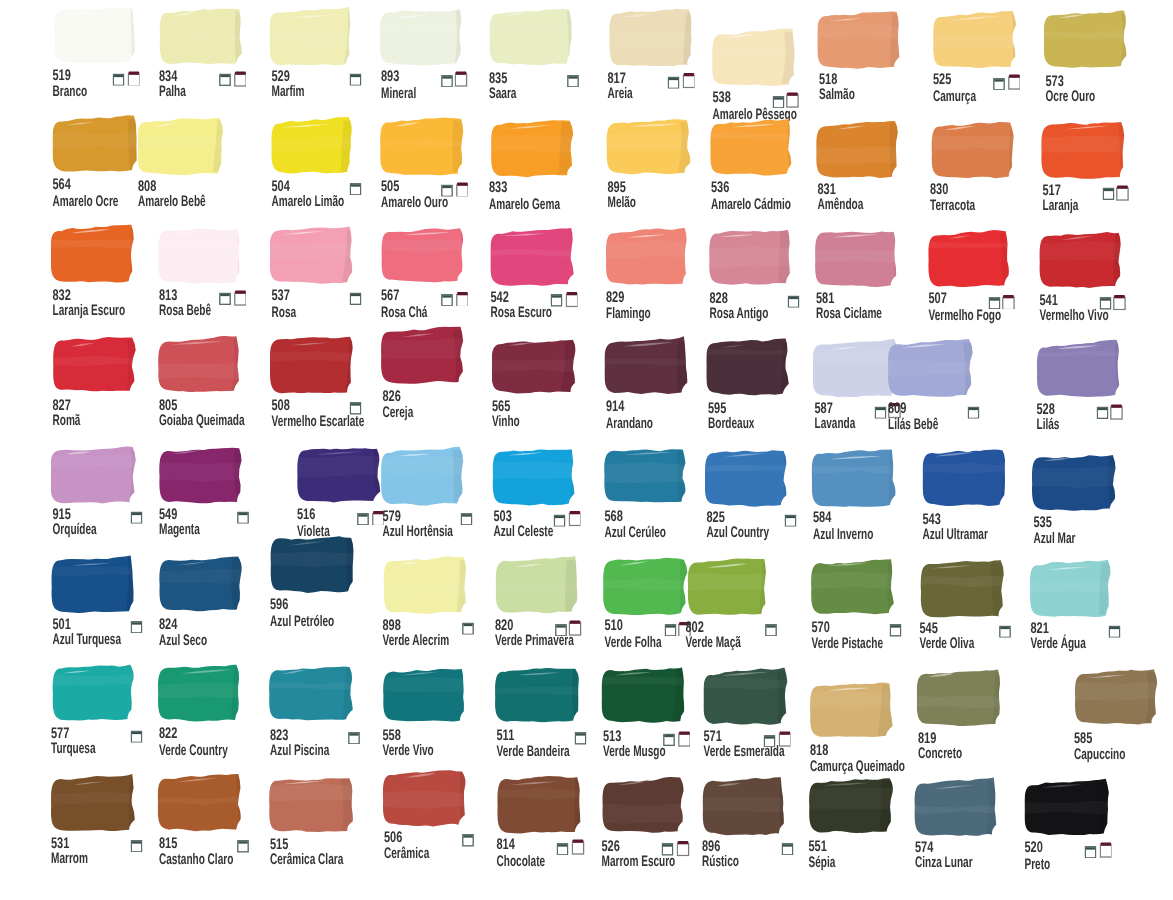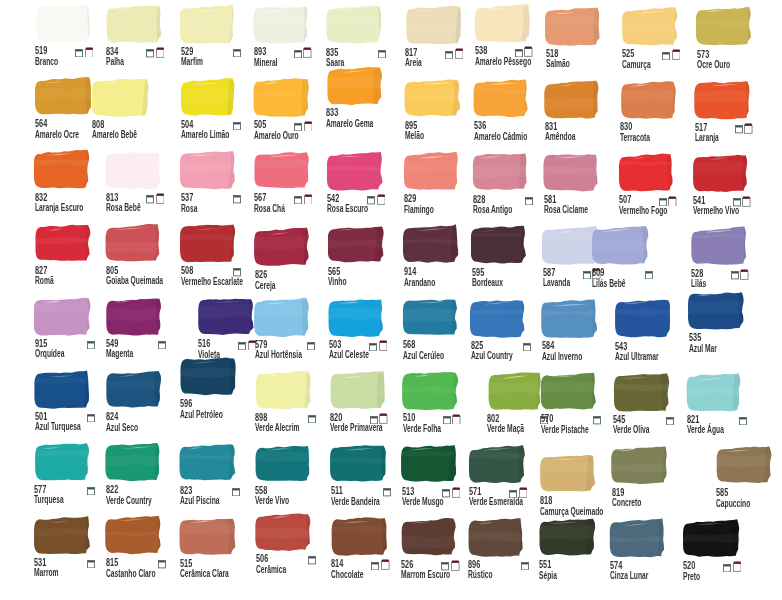--- a/index.html
+++ b/index.html
@@ -200,21 +200,21 @@
           </svg>
         </span>
         <span class="jar">
           <svg width="8.6" height="10.8" viewBox="0 0 17 21.5">
             <rect x="1" y="4.6" width="15" height="16" fill="#ffffff" stroke="#7b7b7b" stroke-width="1.7"></rect>
             <rect x="1.4" y="1.2" width="14.2" height="4.4" rx="1.1" fill="#5d1630"></rect>
           </svg>
         </span>
       </div>
 </div>
-<div class="cell" style="left:473.4px;top:1px">
+<div class="cell" style="left:473.4px;top:16px">
 <div class="stroke">
         <svg viewBox="0 0 112 76" preserveAspectRatio="none">
           <defs>
             <clipPath id="cp6">
               <path d="M 13.7 9.0 Q 21.1 9.5 28.5 9.5 Q 35.8 9.4 43.2 6.2 Q 50.5 4.7 57.9 5.3 Q 65.3 6.3 72.6 4.0 Q 80.0 3.9 87.3 2.2 Q 94.7 2.0 102.1 1.7 Q 103.1 10.7 103.9 19.7 Q 105.5 30.0 104.7 40.3 Q 103.0 49.6 104.2 58.9 Q 96.8 65.1 98.1 71.3 Q 89.8 71.6 81.4 72.7 Q 73.1 72.8 64.8 72.2 Q 56.4 70.4 48.1 71.7 Q 39.7 71.8 31.4 71.0 Q 23.1 71.6 14.7 70.5 C 3.3 70.3 0.8 62.3 1.8 43.1 C 0.8 17.6 3.3 9.1 13.7 9.0 Z"></path>
             </clipPath>
           </defs>
           <path d="M 13.7 9.0 Q 21.1 9.5 28.5 9.5 Q 35.8 9.4 43.2 6.2 Q 50.5 4.7 57.9 5.3 Q 65.3 6.3 72.6 4.0 Q 80.0 3.9 87.3 2.2 Q 94.7 2.0 102.1 1.7 Q 103.1 10.7 103.9 19.7 Q 105.5 30.0 104.7 40.3 Q 103.0 49.6 104.2 58.9 Q 96.8 65.1 98.1 71.3 Q 89.8 71.6 81.4 72.7 Q 73.1 72.8 64.8 72.2 Q 56.4 70.4 48.1 71.7 Q 39.7 71.8 31.4 71.0 Q 23.1 71.6 14.7 70.5 C 3.3 70.3 0.8 62.3 1.8 43.1 C 0.8 17.6 3.3 9.1 13.7 9.0 Z" fill="#f7e5bc"></path>
           <g clip-path="url(#cp6)">
             <path d="M 91.6 6 Q 96.6 38 88.4 70 L 112 70 L 112 6 Z" fill="#000" opacity="0.055"></path>
@@ -406,21 +406,21 @@
           </svg>
         </span>
         <span class="jar">
           <svg width="8.6" height="10.8" viewBox="0 0 17 21.5">
             <rect x="1" y="4.6" width="15" height="16" fill="#ffffff" stroke="#7b7b7b" stroke-width="1.7"></rect>
             <rect x="1.4" y="1.2" width="14.2" height="4.4" rx="1.1" fill="#5d1630"></rect>
           </svg>
         </span>
       </div>
 </div>
-<div class="cell" style="left:325.3px;top:63px">
+<div class="cell" style="left:325.3px;top:76px">
 <div class="stroke">
         <svg viewBox="0 0 112 76" preserveAspectRatio="none">
           <defs>
             <clipPath id="cp14">
               <path d="M 14.1 9.8 Q 21.4 7.2 28.6 6.7 Q 35.9 8.5 43.1 7.3 Q 50.4 8.4 57.6 6.3 Q 64.9 5.4 72.1 4.9 Q 79.4 3.2 86.7 4.3 Q 93.9 3.8 101.2 4.7 Q 105.4 12.8 105.7 20.9 Q 102.2 31.1 102.5 41.4 Q 103.7 50.6 104.2 59.8 Q 97.0 65.9 98.3 72.0 Q 90.0 72.4 81.6 71.3 Q 73.3 71.2 65.0 72.0 Q 56.7 72.1 48.4 74.4 Q 40.1 73.1 31.7 72.5 Q 23.4 72.5 15.1 72.9 C 4.4 71.0 1.9 63.0 2.9 41.5 C 1.9 17.2 4.4 8.7 14.1 9.8 Z"></path>
             </clipPath>
           </defs>
           <path d="M 14.1 9.8 Q 21.4 7.2 28.6 6.7 Q 35.9 8.5 43.1 7.3 Q 50.4 8.4 57.6 6.3 Q 64.9 5.4 72.1 4.9 Q 79.4 3.2 86.7 4.3 Q 93.9 3.8 101.2 4.7 Q 105.4 12.8 105.7 20.9 Q 102.2 31.1 102.5 41.4 Q 103.7 50.6 104.2 59.8 Q 97.0 65.9 98.3 72.0 Q 90.0 72.4 81.6 71.3 Q 73.3 71.2 65.0 72.0 Q 56.7 72.1 48.4 74.4 Q 40.1 73.1 31.7 72.5 Q 23.4 72.5 15.1 72.9 C 4.4 71.0 1.9 63.0 2.9 41.5 C 1.9 17.2 4.4 8.7 14.1 9.8 Z" fill="#f89e27"></path>
           <g clip-path="url(#cp14)">
             <path d="M 91.3 6 Q 88.5 38 87.8 70 L 112 70 L 112 6 Z" fill="#000" opacity="0.055"></path>
@@ -885,21 +885,21 @@
 <div class="cname">Vermelho Escarlate</div>
 <div class="jars one">
         <span class="jar">
           <svg width="8" height="8.4" viewBox="0 0 16 17">
             <rect x="1" y="1" width="14" height="15" fill="#ffffff" stroke="#55696a" stroke-width="1.8"></rect>
             <rect x="1.7" y="1.7" width="12.6" height="3.2" fill="#3a504d"></rect>
           </svg>
         </span>
       </div>
 </div>
-<div class="cell" style="left:253.4px;top:225px">
+<div class="cell" style="left:253.4px;top:215px">
 <div class="stroke">
         <svg viewBox="0 0 112 76" preserveAspectRatio="none">
           <defs>
             <clipPath id="cp33">
               <path d="M 12.0 7.8 Q 19.3 7.2 26.7 7.4 Q 34.0 6.8 41.3 4.8 Q 48.6 6.4 56.0 5.7 Q 63.3 3.5 70.6 2.3 Q 77.9 1.4 85.2 1.8 Q 92.6 1.8 99.9 1.6 Q 102.2 10.3 103.1 19.0 Q 99.2 29.1 99.5 39.3 Q 103.3 48.4 102.5 57.6 Q 97.1 63.7 97.3 69.8 Q 88.9 70.6 80.5 69.2 Q 72.0 67.9 63.6 69.4 Q 55.2 70.5 46.7 71.7 Q 38.3 72.2 29.9 71.6 Q 21.4 72.1 13.0 70.4 C 1.8 68.8 -0.7 60.8 0.3 38.8 C -0.7 15.7 1.8 7.2 12.0 7.8 Z"></path>
             </clipPath>
           </defs>
           <path d="M 12.0 7.8 Q 19.3 7.2 26.7 7.4 Q 34.0 6.8 41.3 4.8 Q 48.6 6.4 56.0 5.7 Q 63.3 3.5 70.6 2.3 Q 77.9 1.4 85.2 1.8 Q 92.6 1.8 99.9 1.6 Q 102.2 10.3 103.1 19.0 Q 99.2 29.1 99.5 39.3 Q 103.3 48.4 102.5 57.6 Q 97.1 63.7 97.3 69.8 Q 88.9 70.6 80.5 69.2 Q 72.0 67.9 63.6 69.4 Q 55.2 70.5 46.7 71.7 Q 38.3 72.2 29.9 71.6 Q 21.4 72.1 13.0 70.4 C 1.8 68.8 -0.7 60.8 0.3 38.8 C -0.7 15.7 1.8 7.2 12.0 7.8 Z" fill="#a52943"></path>
           <g clip-path="url(#cp33)">
             <path d="M 91.0 6 Q 95.0 38 93.5 70 L 112 70 L 112 6 Z" fill="#000" opacity="0.090"></path>
@@ -1292,21 +1292,21 @@
             <path d="M 101.0 6 Q 103.8 38 97.0 70 L 112 70 L 112 6 Z" fill="#000" opacity="0.090"></path>
             <path d="M 0 21.1 Q 30 22.9 60 19.0 Q 90 23.6 112 21.7 L 112 30.3 Q 90 30.0 60 33.0 Q 30 31.7 0 30.3 Z" fill="#fff" opacity="0.040"></path>
             <path d="M 14.9 11.6 Q 40.1 6.5 65.2 6.5 Q 40.1 11.6 14.9 11.6 Z" fill="#ffffff" opacity="0.34"></path>
           </g>
         </svg>
       </div>
 <div class="code">543</div>
 <div class="cname">Azul Ultramar</div>
 <div class="jars"></div>
 </div>
-<div class="cell" style="left:687.8px;top:288px">
+<div class="cell" style="left:687.8px;top:299px">
 <div class="stroke">
         <svg viewBox="0 0 112 76" preserveAspectRatio="none">
           <defs>
             <clipPath id="cp49">
               <path d="M 12.2 7.1 Q 19.6 6.6 27.0 8.2 Q 34.5 7.8 41.9 6.9 Q 49.3 8.8 56.8 7.4 Q 64.2 7.2 71.6 4.5 Q 79.1 4.7 86.5 6.2 Q 94.0 5.8 101.4 4.3 Q 104.9 12.8 104.7 21.3 Q 102.1 31.1 101.6 41.0 Q 105.2 49.9 103.9 58.8 Q 98.3 64.7 97.2 70.6 Q 88.8 70.4 80.4 72.5 Q 72.0 73.0 63.6 72.3 Q 55.2 73.6 46.8 72.9 Q 38.4 71.7 30.0 71.6 Q 21.6 73.0 13.2 71.8 C 1.7 69.6 -0.8 61.6 0.2 40.2 C -0.8 15.5 1.7 7.0 12.2 7.1 Z"></path>
             </clipPath>
           </defs>
           <path d="M 12.2 7.1 Q 19.6 6.6 27.0 8.2 Q 34.5 7.8 41.9 6.9 Q 49.3 8.8 56.8 7.4 Q 64.2 7.2 71.6 4.5 Q 79.1 4.7 86.5 6.2 Q 94.0 5.8 101.4 4.3 Q 104.9 12.8 104.7 21.3 Q 102.1 31.1 101.6 41.0 Q 105.2 49.9 103.9 58.8 Q 98.3 64.7 97.2 70.6 Q 88.8 70.4 80.4 72.5 Q 72.0 73.0 63.6 72.3 Q 55.2 73.6 46.8 72.9 Q 38.4 71.7 30.0 71.6 Q 21.6 73.0 13.2 71.8 C 1.7 69.6 -0.8 61.6 0.2 40.2 C -0.8 15.5 1.7 7.0 12.2 7.1 Z" fill="#1c4b87"></path>
           <g clip-path="url(#cp49)">
             <path d="M 97.0 6 Q 93.6 38 98.5 70 L 112 70 L 112 6 Z" fill="#000" opacity="0.090"></path>
@@ -1472,21 +1472,21 @@
           </svg>
         </span>
         <span class="jar">
           <svg width="8.6" height="10.8" viewBox="0 0 17 21.5">
             <rect x="1" y="4.6" width="15" height="16" fill="#ffffff" stroke="#7b7b7b" stroke-width="1.7"></rect>
             <rect x="1.4" y="1.2" width="14.2" height="4.4" rx="1.1" fill="#5d1630"></rect>
           </svg>
         </span>
       </div>
 </div>
-<div class="cell" style="left:486px;top:368.7px">
+<div class="cell" style="left:456px;top:368.7px">
 <div class="stroke">
         <svg viewBox="0 0 112 76" preserveAspectRatio="none">
           <defs>
             <clipPath id="cp56">
               <path d="M 14.2 7.3 Q 21.3 8.0 28.3 6.0 Q 35.4 6.0 42.5 5.5 Q 49.5 5.1 56.6 3.5 Q 63.7 2.1 70.7 2.9 Q 77.8 2.2 84.9 3.1 Q 91.9 3.3 99.0 3.1 Q 100.4 11.3 101.0 19.5 Q 99.7 29.8 98.6 40.0 Q 99.6 49.3 100.3 58.5 Q 94.7 64.6 95.6 70.8 Q 87.5 72.0 79.5 71.5 Q 71.5 70.2 63.4 71.7 Q 55.4 72.2 47.3 71.6 Q 39.3 70.4 31.3 71.1 Q 23.2 71.3 15.2 71.9 C 4.7 69.8 2.2 61.8 3.2 37.0 C 2.2 16.2 4.7 7.7 14.2 7.3 Z"></path>
             </clipPath>
           </defs>
           <path d="M 14.2 7.3 Q 21.3 8.0 28.3 6.0 Q 35.4 6.0 42.5 5.5 Q 49.5 5.1 56.6 3.5 Q 63.7 2.1 70.7 2.9 Q 77.8 2.2 84.9 3.1 Q 91.9 3.3 99.0 3.1 Q 100.4 11.3 101.0 19.5 Q 99.7 29.8 98.6 40.0 Q 99.6 49.3 100.3 58.5 Q 94.7 64.6 95.6 70.8 Q 87.5 72.0 79.5 71.5 Q 71.5 70.2 63.4 71.7 Q 55.4 72.2 47.3 71.6 Q 39.3 70.4 31.3 71.1 Q 23.2 71.3 15.2 71.9 C 4.7 69.8 2.2 61.8 3.2 37.0 C 2.2 16.2 4.7 7.7 14.2 7.3 Z" fill="#89ae40"></path>
           <g clip-path="url(#cp56)">
             <path d="M 96.4 6 Q 95.9 38 92.5 70 L 112 70 L 112 6 Z" fill="#000" opacity="0.055"></path>

